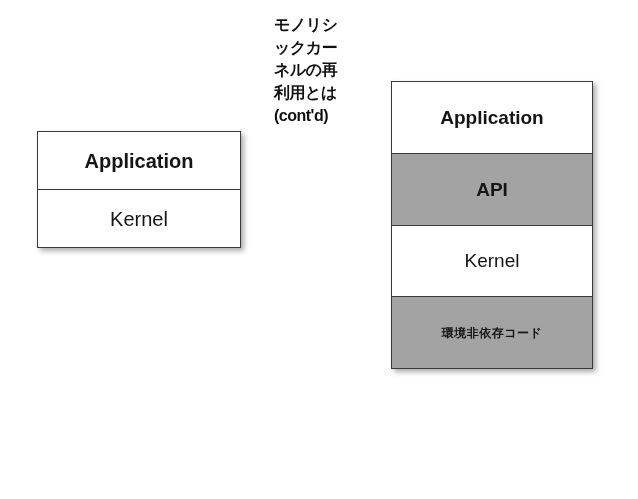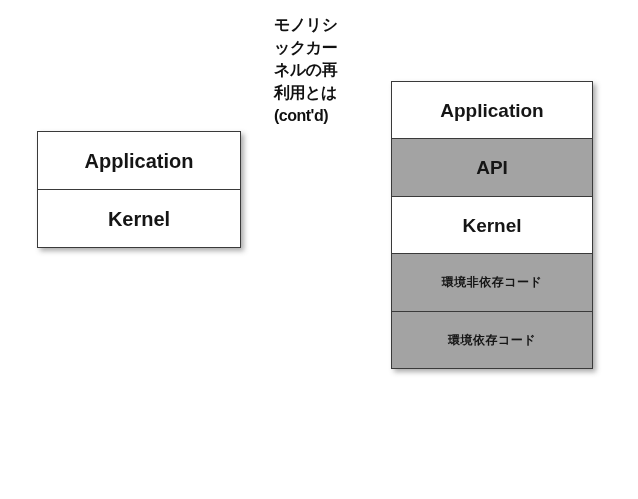--- a/index.html
+++ b/index.html
@@ -56,21 +56,21 @@
     color: #151515;
     border-bottom: 1px solid #3a3a3a;
     text-align: center;
     background: #ffffff;
   }
   .layer:last-child { border-bottom: none; }
   .layer.fill-orange { background: #a3a3a3; }
   .layer.fill-white  { background: #ffffff; }
   .layer-label { display: block; line-height: 1; }
   .layer.wt-bold   .layer-label { font-weight: bold; }
-  .layer.wt-normal .layer-label { font-weight: bold; }
+  .layer.wt-normal .layer-label { font-weight: normal; }
 
   
   #figure-monolithic {
     left: 20px;
     top: 122px;
     width: 234px;
     height: 140px;
   }
   #figure-monolithic .figure-inner {
     left: 17px;
@@ -133,18 +133,15 @@
     </div>
 
     <div class="layer fill-white wt-normal">
       <span class="layer-label">Kernel</span>
     </div>
 
     <div class="layer fill-orange wt-bold jp">
       <span class="layer-label">環境非依存コード</span>
     </div>
 
-    <div class="layer fill-orange wt-bold jp">
-      <span class="layer-label">環境依存コード</span>
-    </div>
 
   </div>
 </div>
 
 </body></html>

